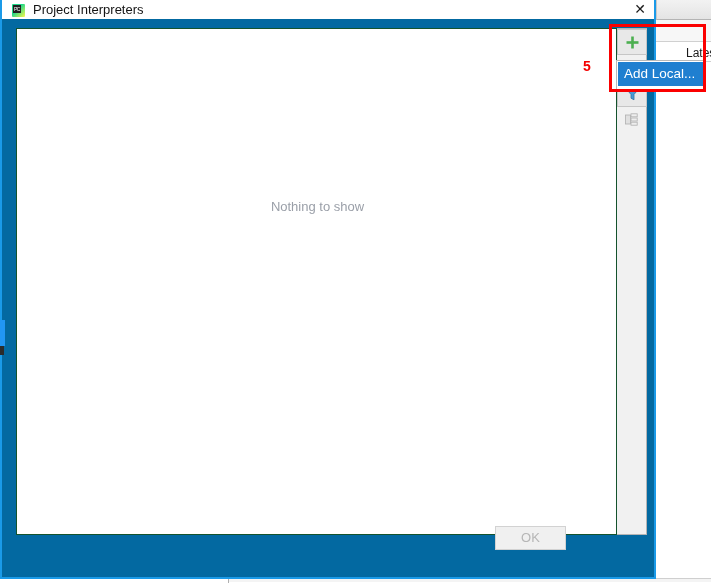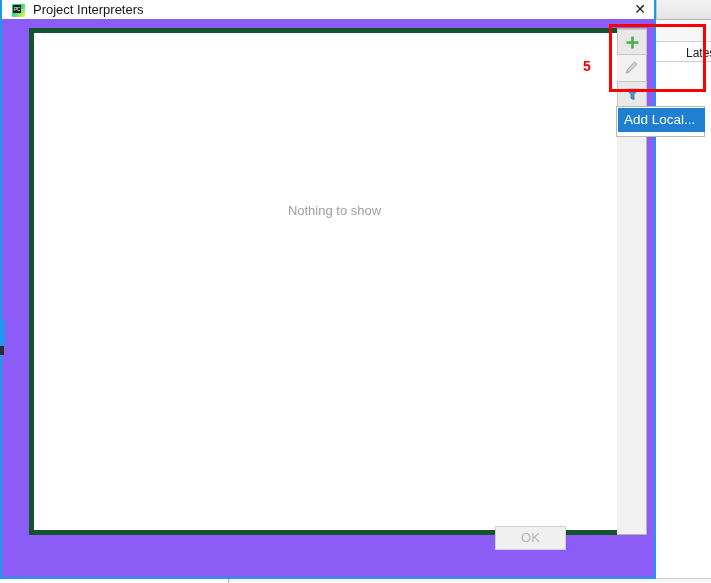--- a/index.html
+++ b/index.html
@@ -77,21 +77,21 @@
     left: 228px; top: 578px;
     width: 1px; height: 5px;
     background: #b0b0b0;
   }
 
   
   #dialog {
     position: absolute;
     left: 0px; top: 0px;
     width: 656px; height: 579px;
-    background: #8b5cf6;
+    background: #0369a1;
     border: 2px solid #1a9ae8;
     border-top: none;
     border-left: 2px solid #1a9ae8;
     box-sizing: border-box;
   }
 
   #titlebar {
     position: absolute;
     left: 0; top: 0;
     width: 652px; height: 19px;
@@ -139,24 +139,24 @@
 
   
   #content-area {
     position: absolute;
     left: 14px; top: 28px;
     width: 631px; height: 507px;
     box-sizing: border-box;
   }
   #list-panel {
     position: absolute;
-    left: 13px; top: 0;
+    left: 0; top: 0;
     width: 601px; height: 507px;
     background: #ffffff;
-    border: 5px solid #14532d;
+    border: 1px solid #14532d;
     box-sizing: border-box;
   }
   #empty-text {
     position: absolute;
     left: 0; top: 170px;
     width: 601px;
     text-align: center;
     font-size: 13px;
     color: #9a9fa8;
   }
@@ -183,21 +183,20 @@
 
   
   #popup-menu {
     position: absolute;
     left: 614px; top: 60px;
     width: 89px; height: 31px;
     background: #ffffff;
     border: 1px solid #b9b9b9;
     box-sizing: border-box;
     z-index: 30;
-    margin-top: 46px;
   }
   #menu-item-add-local {
     position: absolute;
     left: 1px; top: 1px;
     width: 87px; height: 24px;
     background: #1f7fd0;
     color: #ffffff;
     font-size: 13.5px;
     line-height: 24px;
     padding-left: 6px;

